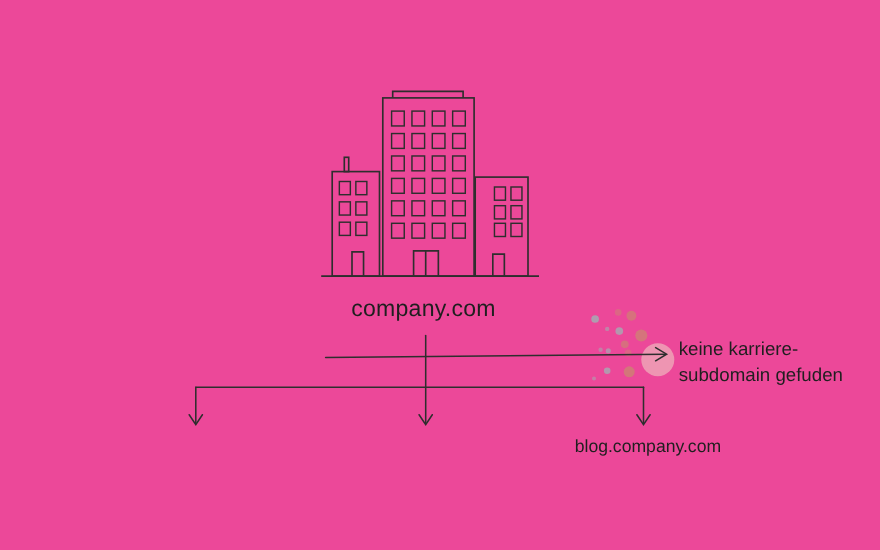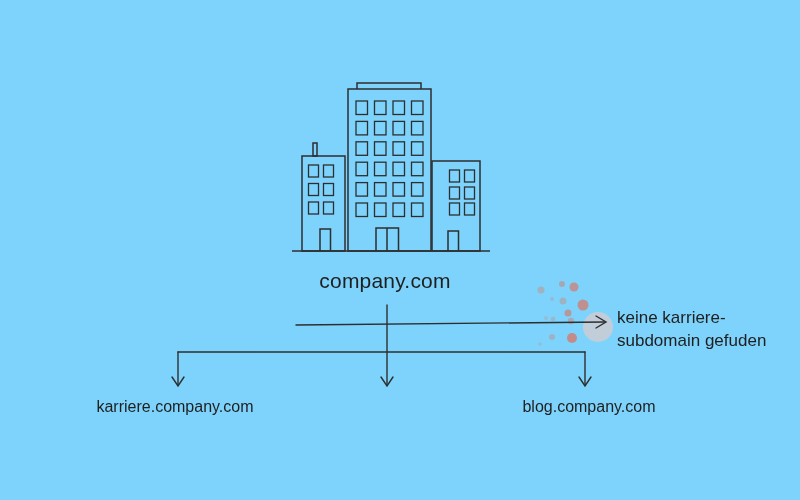--- a/index.html
+++ b/index.html
@@ -5,21 +5,21 @@
   html, body {
     margin: 0;
     padding: 0;
     background: #ffffff;
     font-family: "Liberation Sans", sans-serif;
   }
   .canvas {
     position: relative;
     width: 800px;
     height: 500px;
-    background: #7dd3fc;
+    background: #ec4899;
     overflow: hidden;
   }
   .abs { position: absolute; }
   .root-label {
     left: 285px; top: 269px; width: 200px;
     text-align: center;
     font-size: 21px;
     color: #1f1f1f;
     letter-spacing: 0.2px;
   }
@@ -146,21 +146,20 @@
         <line x1="178" y1="352" x2="178" y2="385"></line>
         <polyline points="172,377 178,386 184,377"></polyline>
         <line x1="585" y1="352" x2="585" y2="385"></line>
         <polyline points="579,377 585,386 591,377"></polyline>
       </g>
     </g>
   </svg>
 
   <div class="abs root-label">company.com</div>
 
-  <div class="abs sub-label sub-karriere">karriere.company.com</div>
 
 
   <div class="abs annotation">
     <div>keine karriere-</div>
     <div>subdomain gefuden</div>
   </div>
 
   <div class="abs sub-label sub-blog">blog.company.com</div>
 
 </div>

